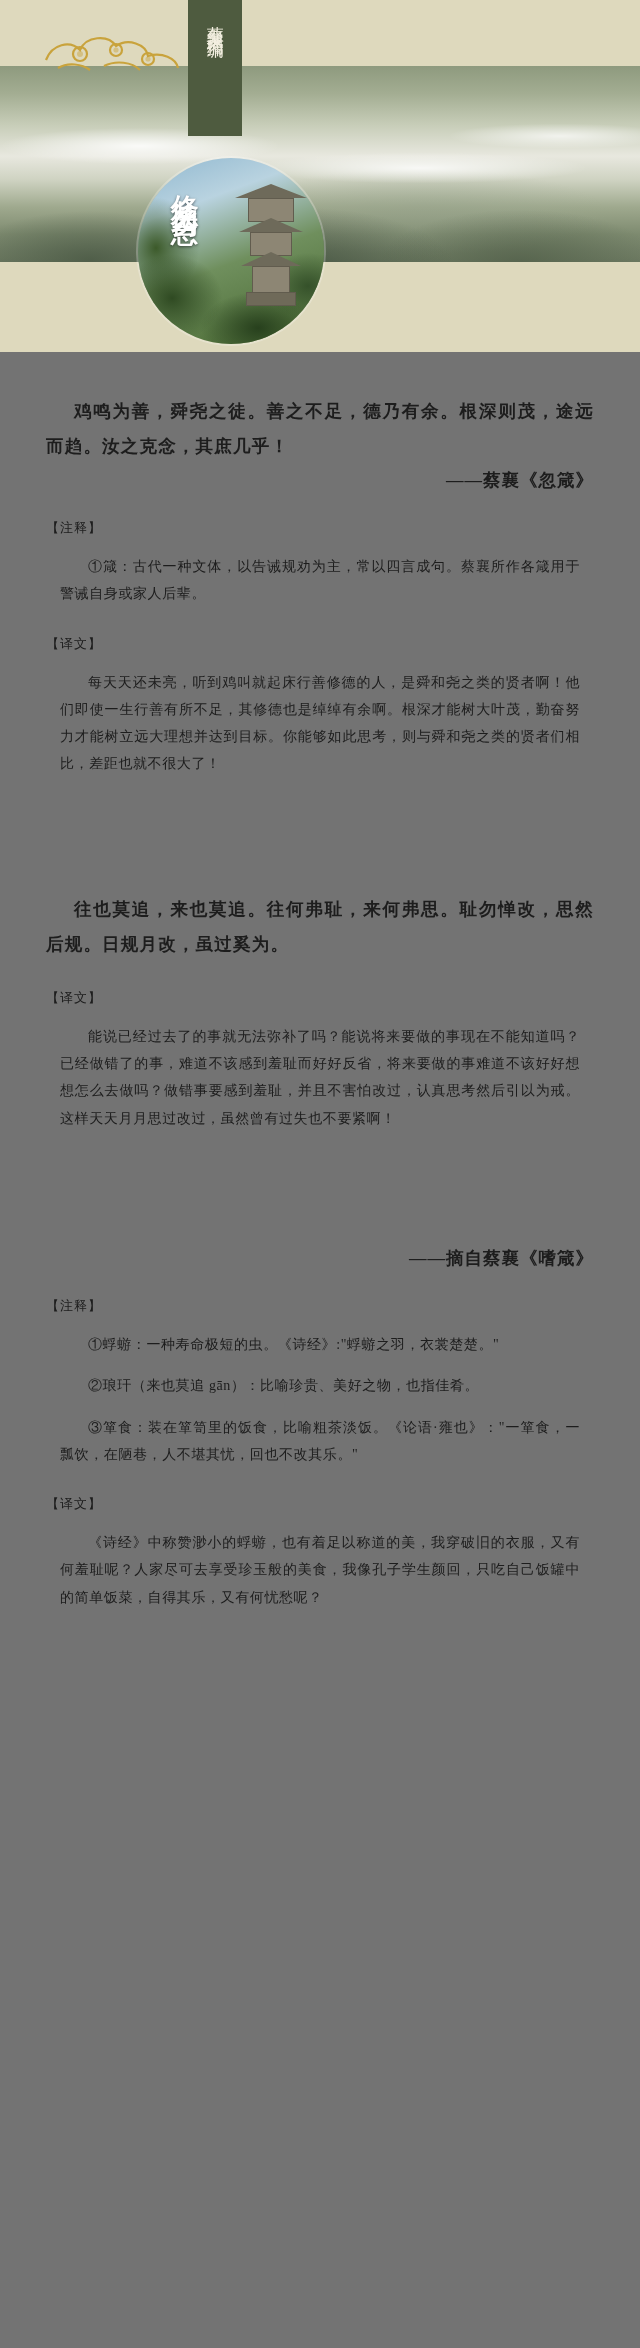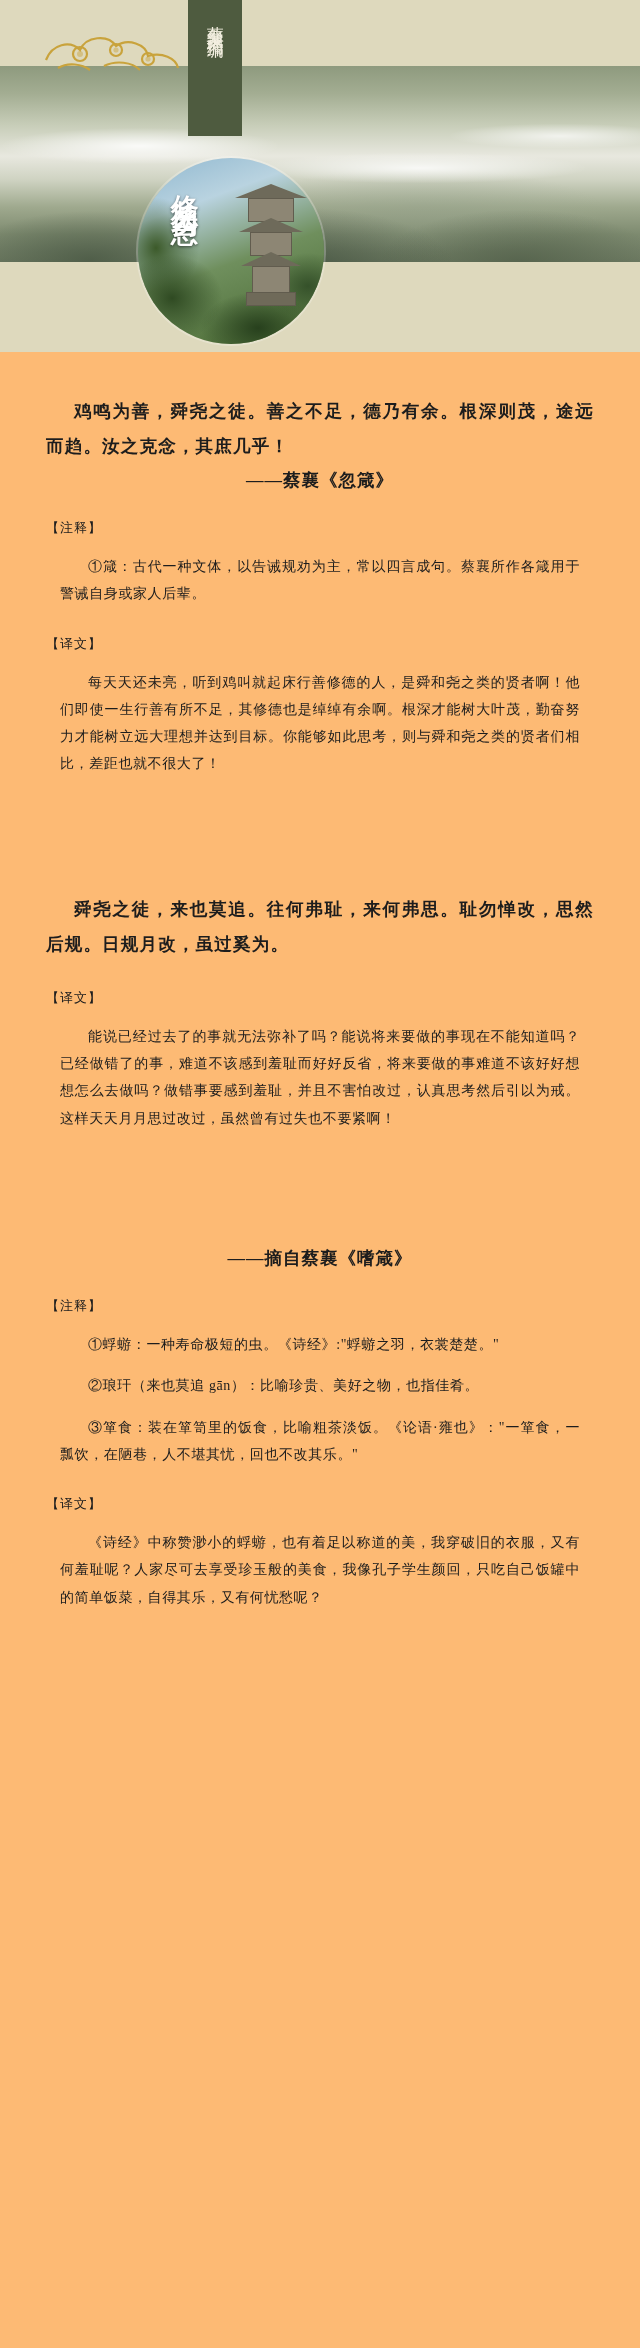--- a/index.html
+++ b/index.html
@@ -9,21 +9,21 @@
   body {
     width: 640px;
     background: #ded9bd;
     font-family: "Liberation Serif", "DejaVu Serif", serif;
   }
   .page {
     position: relative;
     width: 640px;
     height: 2348px;
     overflow: hidden;
-    background: #fdba74;
+    background: #737373;
   }
 
   
   .hero {
     position: relative;
     width: 640px;
     height: 352px;
     overflow: hidden;
     background: #ded9bd;
   }
@@ -178,21 +178,21 @@
     letter-spacing: 1.2px;
     text-align: justify;
     font-weight: bold;
     text-indent: 28px;
   }
   .attrib {
     margin-top: 4px;
     font-size: 17.5px;
     font-weight: bold;
     color: #1d1d1d;
-    text-align: center;
+    text-align: right;
     letter-spacing: 1px;
   }
 
   .note-block { margin-top: 26px; }
   .note-label {
     display: inline-block;
     font-size: 13px;
     color: #1d1d1d;
     letter-spacing: 1px;
     margin-bottom: 2px;
@@ -271,21 +271,21 @@
         <div class="note-label">【译文】</div>
         <div class="note-body">
           <p>每天天还未亮，听到鸡叫就起床行善修德的人，是舜和尧之类的贤者啊！他们即使一生行善有所不足，其修德也是绰绰有余啊。根深才能树大叶茂，勤奋努力才能树立远大理想并达到目标。你能够如此思考，则与舜和尧之类的贤者们相比，差距也就不很大了！</p>
         </div>
       </div>
     </div>
 
     <div class="gap-lg"></div>
 
     <div class="section">
-      <div class="verse">舜尧之徒，来也莫追。往何弗耻，来何弗思。耻勿惮改，思然后规。日规月改，虽过奚为。</div>
+      <div class="verse">往也莫追，来也莫追。往何弗耻，来何弗思。耻勿惮改，思然后规。日规月改，虽过奚为。</div>
 
       <div class="note-block">
         <div class="note-label">【译文】</div>
         <div class="note-body">
           <p>能说已经过去了的事就无法弥补了吗？能说将来要做的事现在不能知道吗？已经做错了的事，难道不该感到羞耻而好好反省，将来要做的事难道不该好好想想怎么去做吗？做错事要感到羞耻，并且不害怕改过，认真思考然后引以为戒。这样天天月月思过改过，虽然曾有过失也不要紧啊！</p>
         </div>
       </div>
     </div>
 
     <div class="gap-lg"></div>

